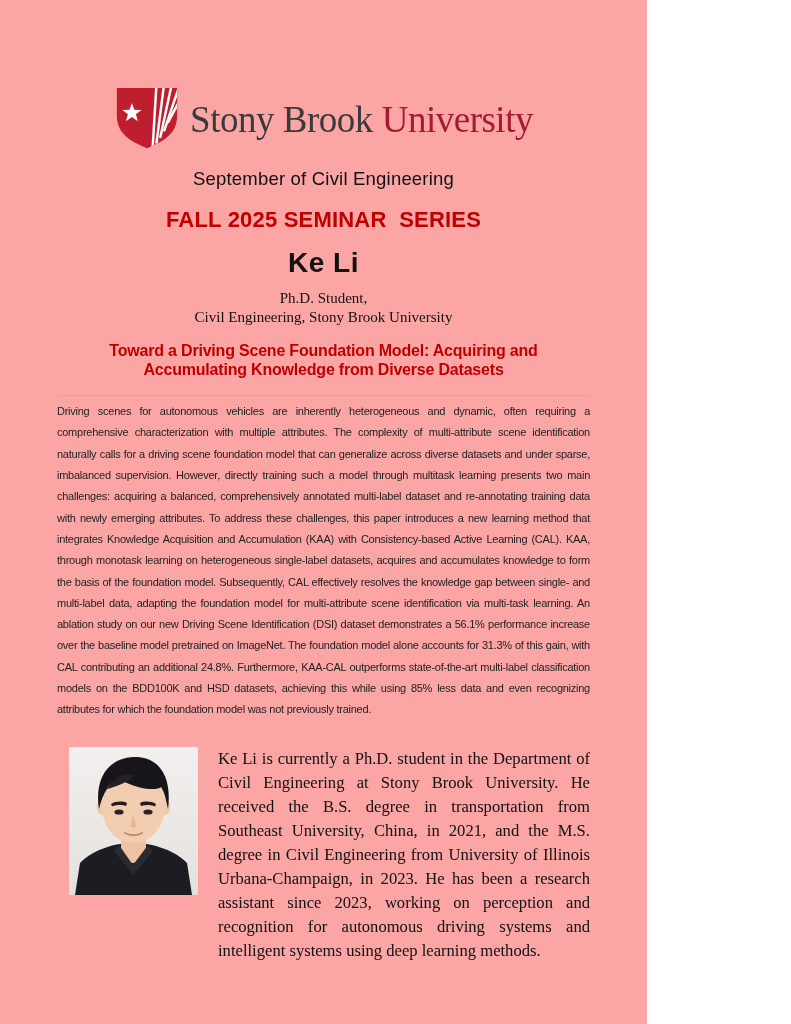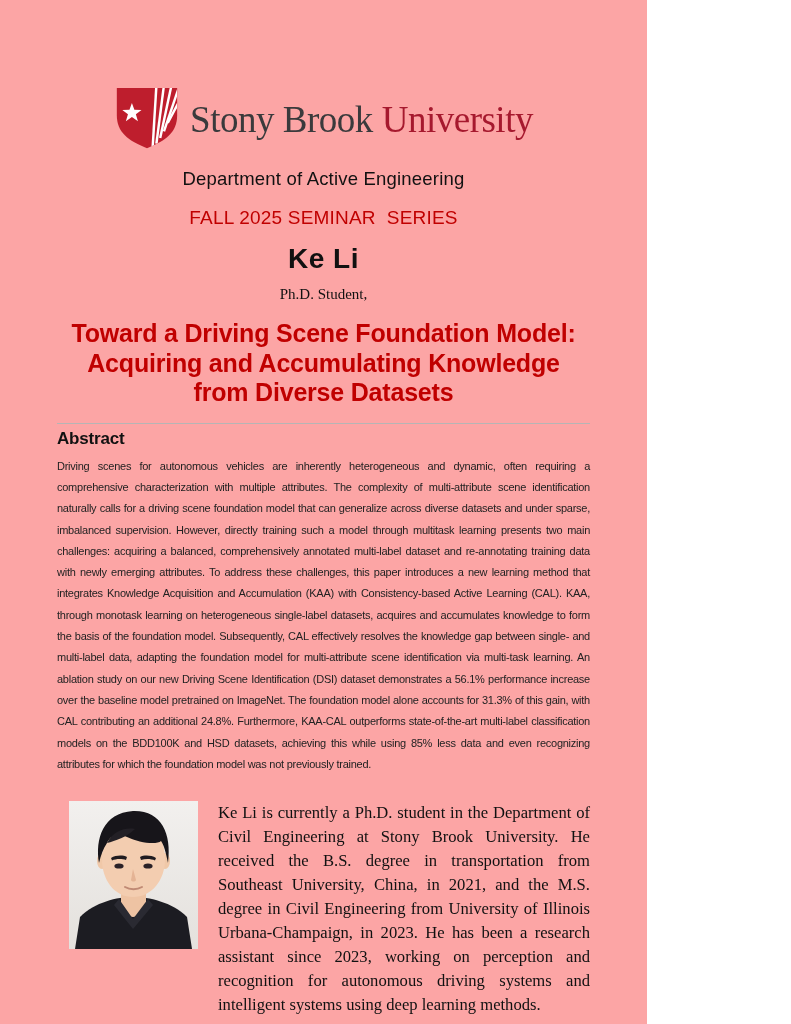--- a/index.html
+++ b/index.html
@@ -27,33 +27,33 @@
     font-size: 37px; letter-spacing: -0.5px; white-space: nowrap;
     line-height: 1;
   }
   .wordmark .wm-primary { color: #3a3a3c; }
   .wordmark .wm-secondary { color: #a6192e; margin-left: 9px; }
   .dept {
     font-size: 18.5px; color: #111111;
     margin-bottom: 17px; letter-spacing: 0.2px;
   }
   .series {
-    font-size: 19px; font-weight: normal; color: #c00000;
+    font-size: 22px; font-weight: bold; color: #c00000;
     margin-bottom: 14px; letter-spacing: 0.2px; white-space: pre-wrap;
   }
   .speaker-name {
     font-size: 28px; font-weight: bold; color: #111111;
     margin-bottom: 10px; letter-spacing: 0.5px;
   }
   .affil {
     font-family: "Liberation Serif", serif;
     font-size: 15px; color: #111111; line-height: 1.28;
   }
   .talk-title {
-    font-size: 25px; font-weight: bold; color: #c00000;
+    font-size: 16px; font-weight: bold; color: #c00000;
     line-height: 1.18; letter-spacing: -0.2px;
     max-width: 622px; margin: 15px auto 15px auto;
   }
   .datetime {
     font-size: 20px; font-weight: bold; color: #111111;
     letter-spacing: -0.3px; margin-bottom: 9px;
   }
   
   .rule {
     border: none; border-top: 1px solid #b5b5b5;
@@ -114,38 +114,38 @@
             <line x1="57" y1="38" x2="73" y2="8"></line>
           </g>
           <path d="M19,17 L21.6,24.2 L29.2,24.3 L23.2,28.9 L25.4,36.2 L19,31.8 L12.6,36.2 L14.8,28.9 L8.8,24.3 L16.4,24.2 Z" fill="#ffffff"></path>
         </svg>
       </span>
       <span class="wordmark">
         <span class="wm-primary">Stony Brook</span><span class="wm-secondary">University</span>
       </span>
     </div>
 
-    <div class="dept">Department of Active Engineering</div>
+    <div class="dept">September of Civil Engineering</div>
 
     <div class="series">FALL 2025 SEMINAR  SERIES</div>
 
     <div class="speaker-name">Ke Li</div>
 
     <div class="affil">
       <div>Ph.D. Student,</div>
+      <div>Civil Engineering, Stony Brook University</div>
     </div>
 
     <div class="talk-title">Toward a Driving Scene Foundation Model: Acquiring and Accumulating Knowledge from Diverse Datasets</div>
 
 
   </div>
 
   <hr class="rule">
 
-  <div class="abstract-heading">Abstract</div>
   <p class="abstract-body">Driving scenes for autonomous vehicles are inherently heterogeneous and dynamic, often requiring a comprehensive characterization with multiple attributes. The complexity of multi-attribute scene identification naturally calls for a driving scene foundation model that can generalize across diverse datasets and under sparse, imbalanced supervision. However, directly training such a model through multitask learning presents two main challenges: acquiring a balanced, comprehensively annotated multi-label dataset and re-annotating training data with newly emerging attributes. To address these challenges, this paper introduces a new learning method that integrates Knowledge Acquisition and Accumulation (KAA) with Consistency-based Active Learning (CAL). KAA, through monotask learning on heterogeneous single-label datasets, acquires and accumulates knowledge to form the basis of the foundation model. Subsequently, CAL effectively resolves the knowledge gap between single- and multi-label data, adapting the foundation model for multi-attribute scene identification via multi-task learning. An ablation study on our new Driving Scene Identification (DSI) dataset demonstrates a 56.1% performance increase over the baseline model pretrained on ImageNet. The foundation model alone accounts for 31.3% of this gain, with CAL contributing an additional 24.8%. Furthermore, KAA-CAL outperforms state-of-the-art multi-label classification models on the BDD100K and HSD datasets, achieving this while using 85% less data and even recognizing attributes for which the foundation model was not previously trained.</p>
 
   <div class="speaker-section">
     <div class="speaker-photo">
       <svg viewBox="0 0 129 148" xmlns="http://www.w3.org/2000/svg">
         <defs>
           <linearGradient id="bgGrad" x1="0" y1="0" x2="0" y2="1">
             <stop offset="0" stop-color="#f2f0ee"></stop>
             <stop offset="1" stop-color="#e4e1dd"></stop>
           </linearGradient>

